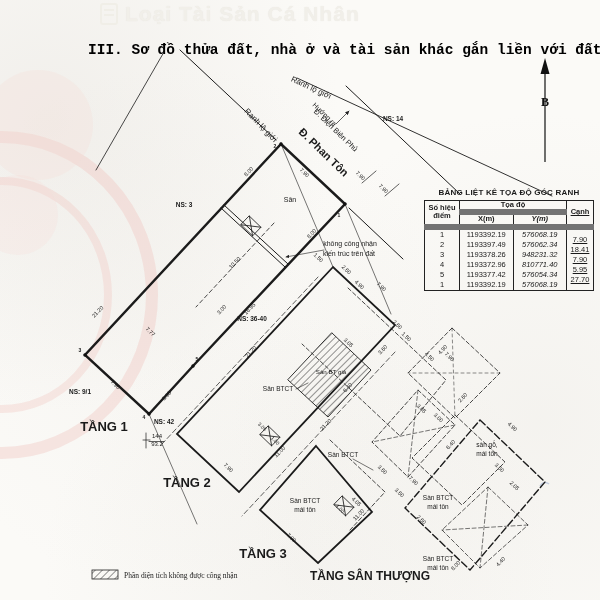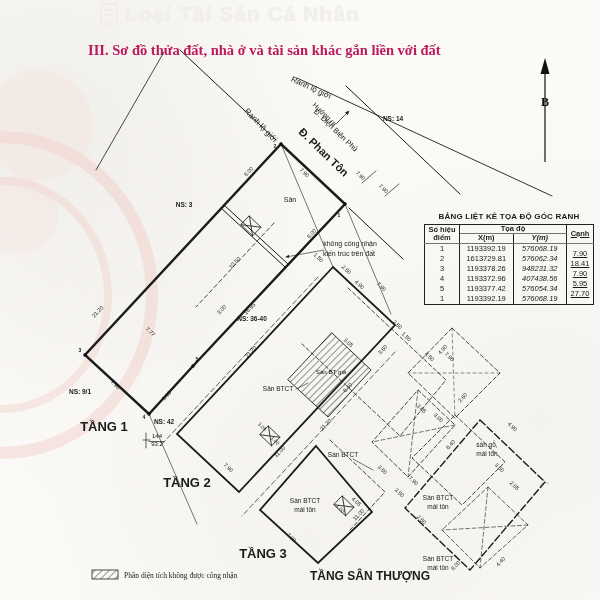--- a/index.html
+++ b/index.html
@@ -9,33 +9,33 @@
     background:
       radial-gradient(circle at 8% 20%, rgba(210,205,198,.25), transparent 40%),
       radial-gradient(circle at 90% 70%, rgba(214,210,202,.18), transparent 45%),
       radial-gradient(circle at 50% 95%, rgba(210,206,198,.15), transparent 40%),
       radial-gradient(circle at 30% 55%, rgba(216,212,205,.12), transparent 50%);}
   .watermark{position:absolute;left:100px;top:2px;display:flex;align-items:center;gap:7px;color:#f1efe9;}
   .wm-icon{width:14px;height:18px;border:2.5px solid #f0eee7;border-radius:3px;position:relative;}
   .wm-icon::before{content:"";position:absolute;left:2px;top:4px;right:2px;height:2px;background:#f0eee7;}
   .wm-icon::after{content:"";position:absolute;left:2px;top:9px;right:2px;height:2px;background:#f0eee7;}
   .wm-text{font-size:21px;font-weight:700;letter-spacing:1px;text-shadow:0 0 1px rgba(200,196,188,.35);}
-  .title{position:absolute;left:88px;top:42px;font-family:Liberation Serif, serif;font-weight:700;font-size:14.5px;color:#be185d;white-space:nowrap;}
+  .title{position:absolute;left:88px;top:42px;font-family:Liberation Mono, monospace;font-weight:700;font-size:14.5px;color:#000000;white-space:nowrap;}
   svg{position:absolute;left:0;top:0;}
-  .coord-table{position:absolute;left:424px;top:212px;width:170px;color:#1a1a1a;}
+  .coord-table{position:absolute;left:424px;top:188px;width:170px;color:#1a1a1a;}
   .tbl-title{font-size:8px;font-weight:700;text-align:center;letter-spacing:.2px;margin-bottom:3px;white-space:nowrap;}
   table{border-collapse:collapse;width:100%;table-layout:fixed;}
   th,td{font-size:7.5px;padding:0;text-align:center;color:#1a1a1a;}
   th{font-weight:700;line-height:1.1;}
   .coord-table table{border:1.2px solid #222;}
   .c-point{width:34px;border-right:1px solid #222;}
   .c-x{width:58px;border-right:1px solid #222;text-align:center;}
   .c-y{width:52px;border-right:1px solid #222;font-style:italic;}
   .c-edge{width:26px;text-decoration:underline;}
-  thead th{border-bottom:1px solid #737373;}
+  thead th{border-bottom:6px solid #737373;}
   thead .h-coord{border-right:1px solid #222;}
   tbody td{height:10px;line-height:10px;}
   tbody .c-edge{transform:translateY(5px);}
 </style>
 </head>
 <body>
 
 <div id="page">
   <div class="noise"></div>
 
@@ -242,34 +242,34 @@
       </thead>
       <tbody>
           <tr>
             <td class="c-point">1</td>
             <td class="c-x">1193392.19</td>
             <td class="c-y">576068.19</td>
             <td class="c-edge">7.90</td>
           </tr>
           <tr>
             <td class="c-point">2</td>
-            <td class="c-x">1613729.81</td>
+            <td class="c-x">1193397.49</td>
             <td class="c-y">576062.34</td>
             <td class="c-edge">18.41</td>
           </tr>
           <tr>
             <td class="c-point">3</td>
             <td class="c-x">1193378.26</td>
             <td class="c-y">948231.32</td>
             <td class="c-edge">7.90</td>
           </tr>
           <tr>
             <td class="c-point">4</td>
             <td class="c-x">1193372.96</td>
-            <td class="c-y">407438.56</td>
+            <td class="c-y">810771.40</td>
             <td class="c-edge">5.95</td>
           </tr>
           <tr>
             <td class="c-point">5</td>
             <td class="c-x">1193377.42</td>
             <td class="c-y">576054.34</td>
             <td class="c-edge">27.70</td>
           </tr>
           <tr>
             <td class="c-point">1</td>

